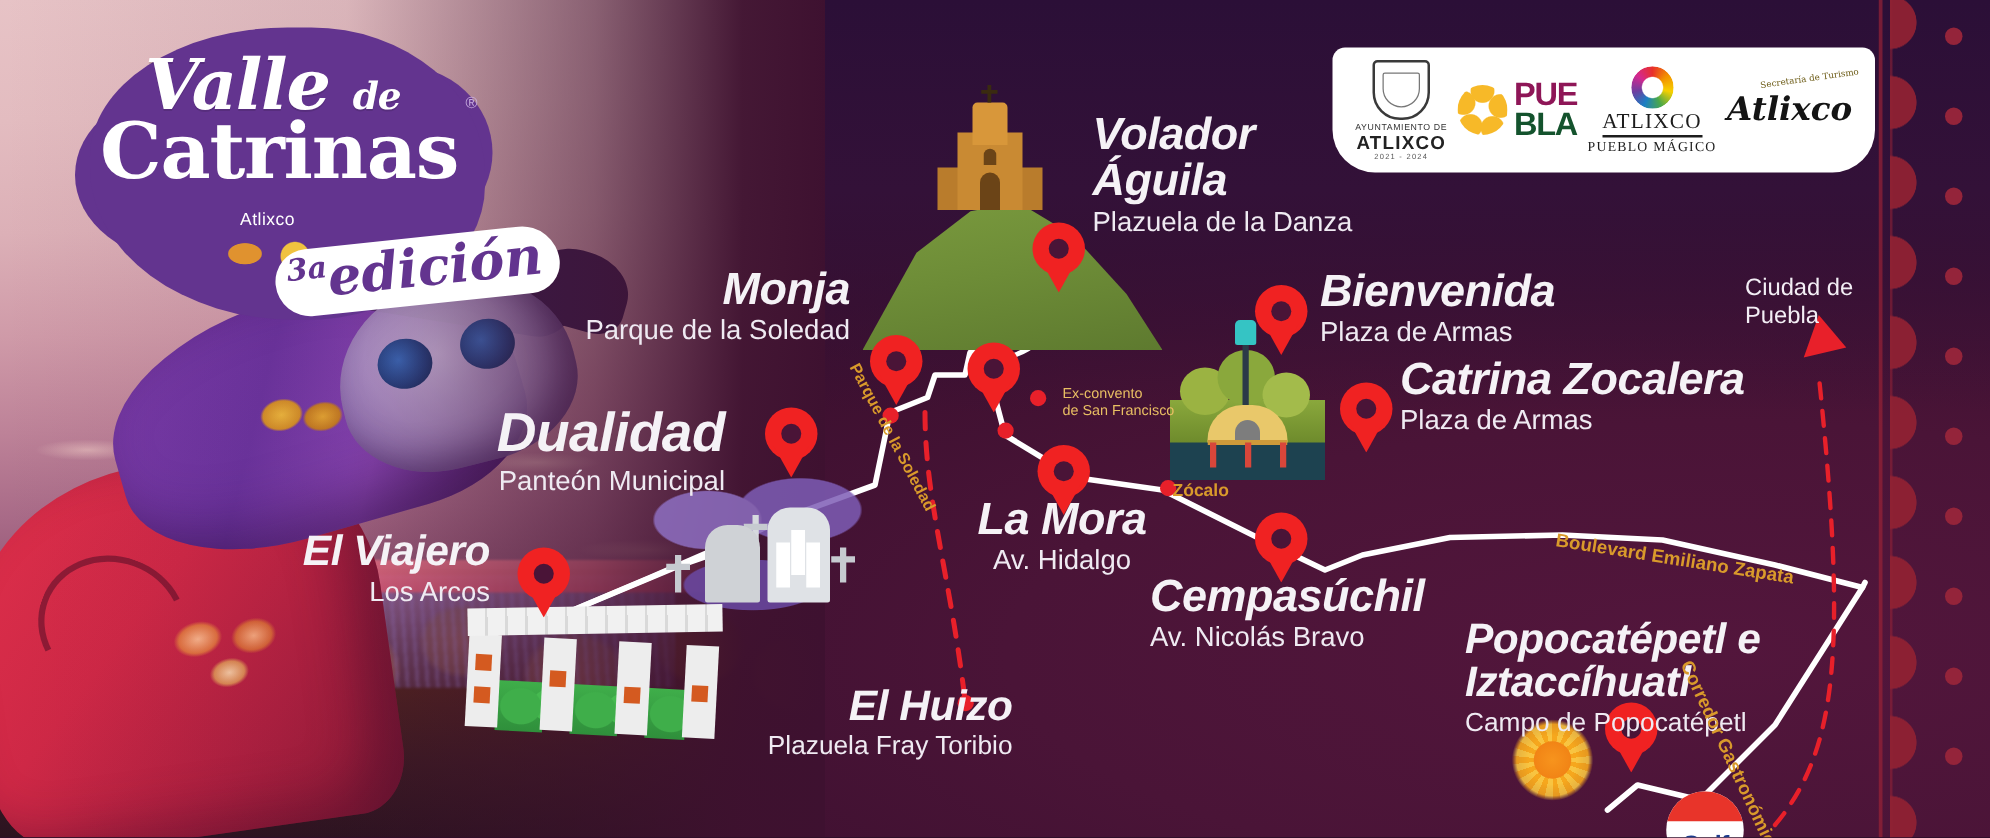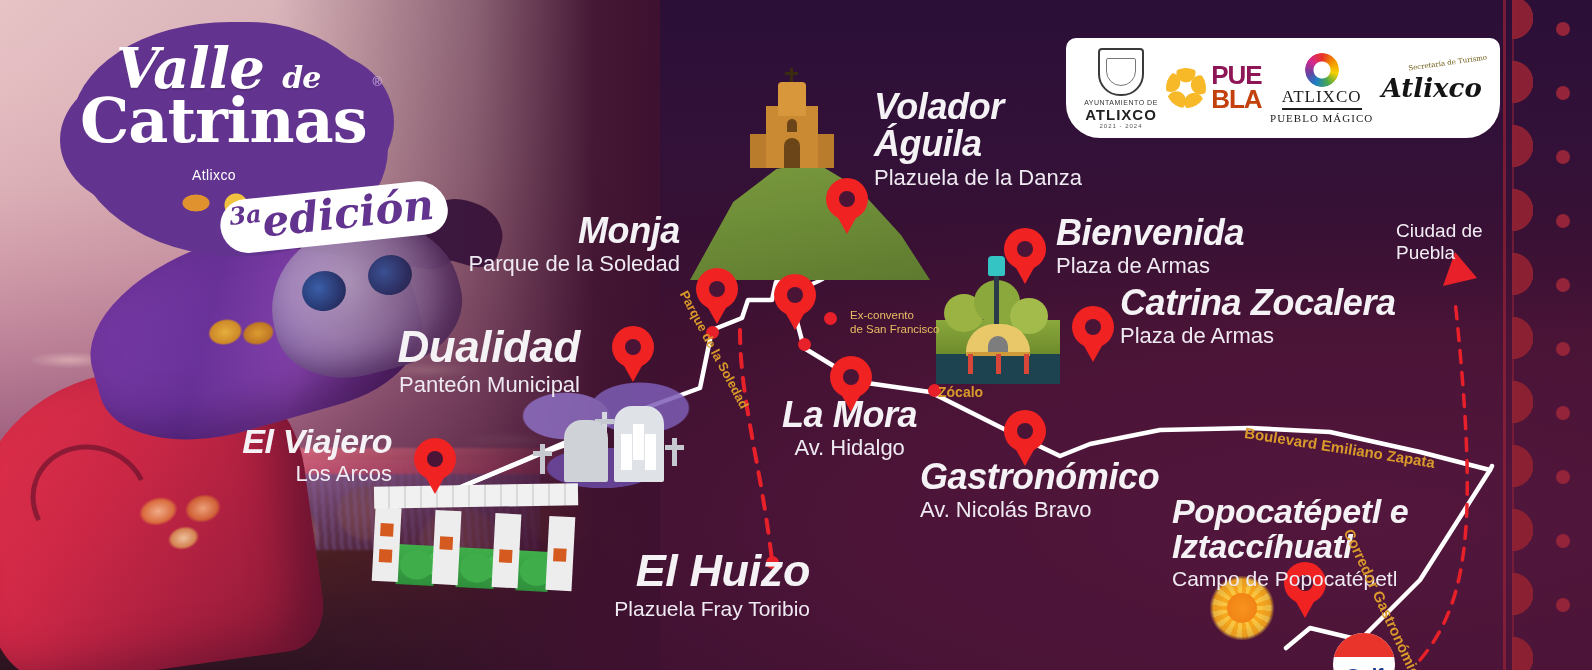--- a/index.html
+++ b/index.html
@@ -239,21 +239,21 @@
     width:40px; height:40px; border-radius:50%;
     background:
       radial-gradient(11px 11px at 50% 12%, #f7b928 0 9px, transparent 10px),
       radial-gradient(11px 11px at 86% 42%, #f7b928 0 9px, transparent 10px),
       radial-gradient(11px 11px at 70% 86%, #f7b928 0 9px, transparent 10px),
       radial-gradient(11px 11px at 26% 82%, #f7b928 0 9px, transparent 10px),
       radial-gradient(11px 11px at 12% 36%, #f7b928 0 9px, transparent 10px);
   }
   .lb-pue-txt{ line-height:.92; font-weight:700; font-size:26px; letter-spacing:-1px; }
   .lb-pue-txt .r1{ color:#8e1657; }
-  .lb-pue-txt .r2{ color:#c2410c; }
+  .lb-pue-txt .r2{ color:#14532d; }
   .lb-pin{
     width:34px; height:34px; border-radius:50%;
     background:conic-gradient(#e8302a,#f29100,#f7d000,#4aa84a,#1b7fc4,#6d3fa0,#d4288f,#e8302a);
     -webkit-mask:radial-gradient(circle at 50% 50%, transparent 0 8px, #000 9px);
             mask:radial-gradient(circle at 50% 50%, transparent 0 8px, #000 9px);
   }
   .lb-atl1{ font-family:"Liberation Serif", serif; font-size:17px; letter-spacing:1px; color:#1d1d1d; border-bottom:2px solid #1d1d1d; padding-bottom:1px; }
   .lb-atl2{ font-family:"Liberation Serif", serif; font-size:11px; letter-spacing:1px; color:#1d1d1d; margin-top:2px; }
   .lb-hand{
     font-family:"DejaVu Serif", serif; font-style:italic; font-weight:700;
@@ -659,31 +659,31 @@
     <div class="nm" style="font-size:44px;">Dualidad</div>
     <div class="ad" style="font-size:22px; margin-top:2px;">Panteón Municipal</div>
   </div>
 
   <div class="loc r" style="left:200px; top:424px; width:192px;">
     <div class="nm" style="font-size:34px;">El Viajero</div>
     <div class="ad" style="font-size:22px; margin-top:2px;">Los Arcos</div>
   </div>
 
   <div class="loc r" style="left:560px; top:548px; width:250px;">
-    <div class="nm" style="font-size:45px;">El Huizo</div>
+    <div class="nm" style="font-size:34px;">El Huizo</div>
     <div class="ad" style="font-size:21px; margin-top:2px;">Plazuela Fray Toribio</div>
   </div>
 
   <div class="loc" style="left:782px; top:396px;">
     <div class="nm" style="font-size:36px;">La Mora</div>
     <div class="ad" style="font-size:22px; margin-top:2px; text-align:center;">Av. Hidalgo</div>
   </div>
 
   <div class="loc" style="left:920px; top:458px;">
-    <div class="nm" style="font-size:36px;">Gastronómico</div>
+    <div class="nm" style="font-size:36px;">Cempasúchil</div>
     <div class="ad" style="font-size:22px; margin-top:2px;">Av. Nicolás Bravo</div>
   </div>
 
   <div class="loc" style="left:1056px; top:214px;">
     <div class="nm" style="font-size:36px;">Bienvenida</div>
     <div class="ad" style="font-size:22px; margin-top:2px;">Plaza de Armas</div>
   </div>
 
   <div class="loc" style="left:1120px; top:284px;">
     <div class="nm" style="font-size:36px;">Catrina Zocalera</div>

